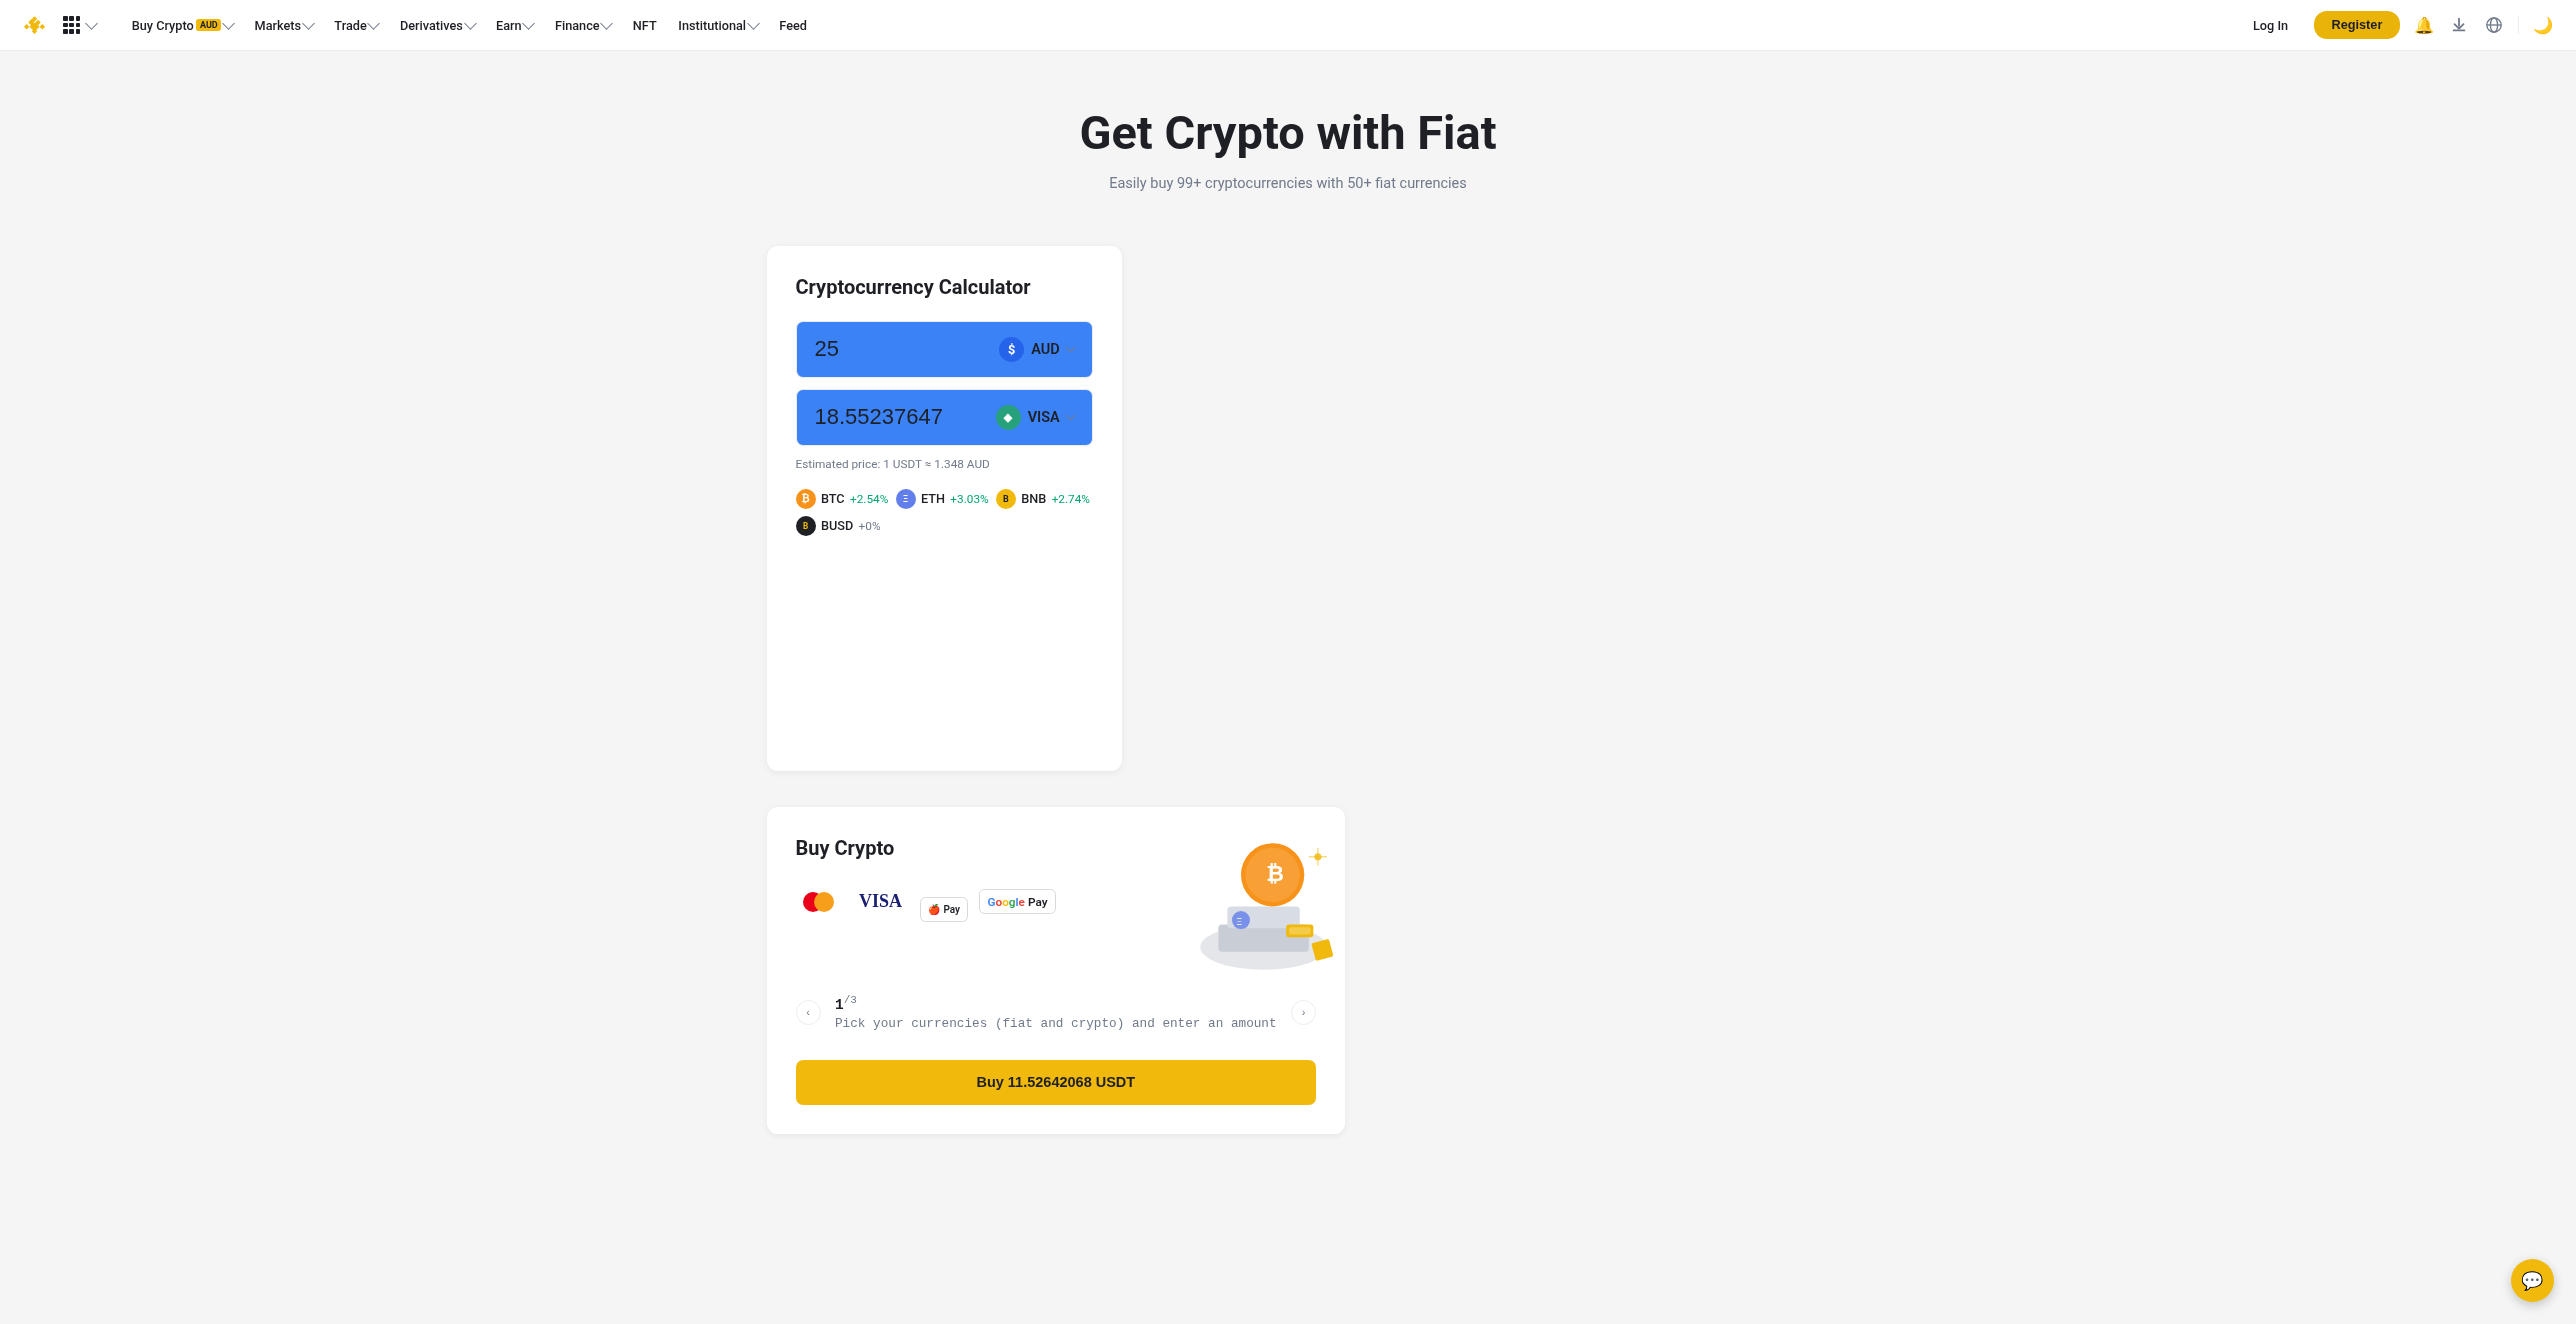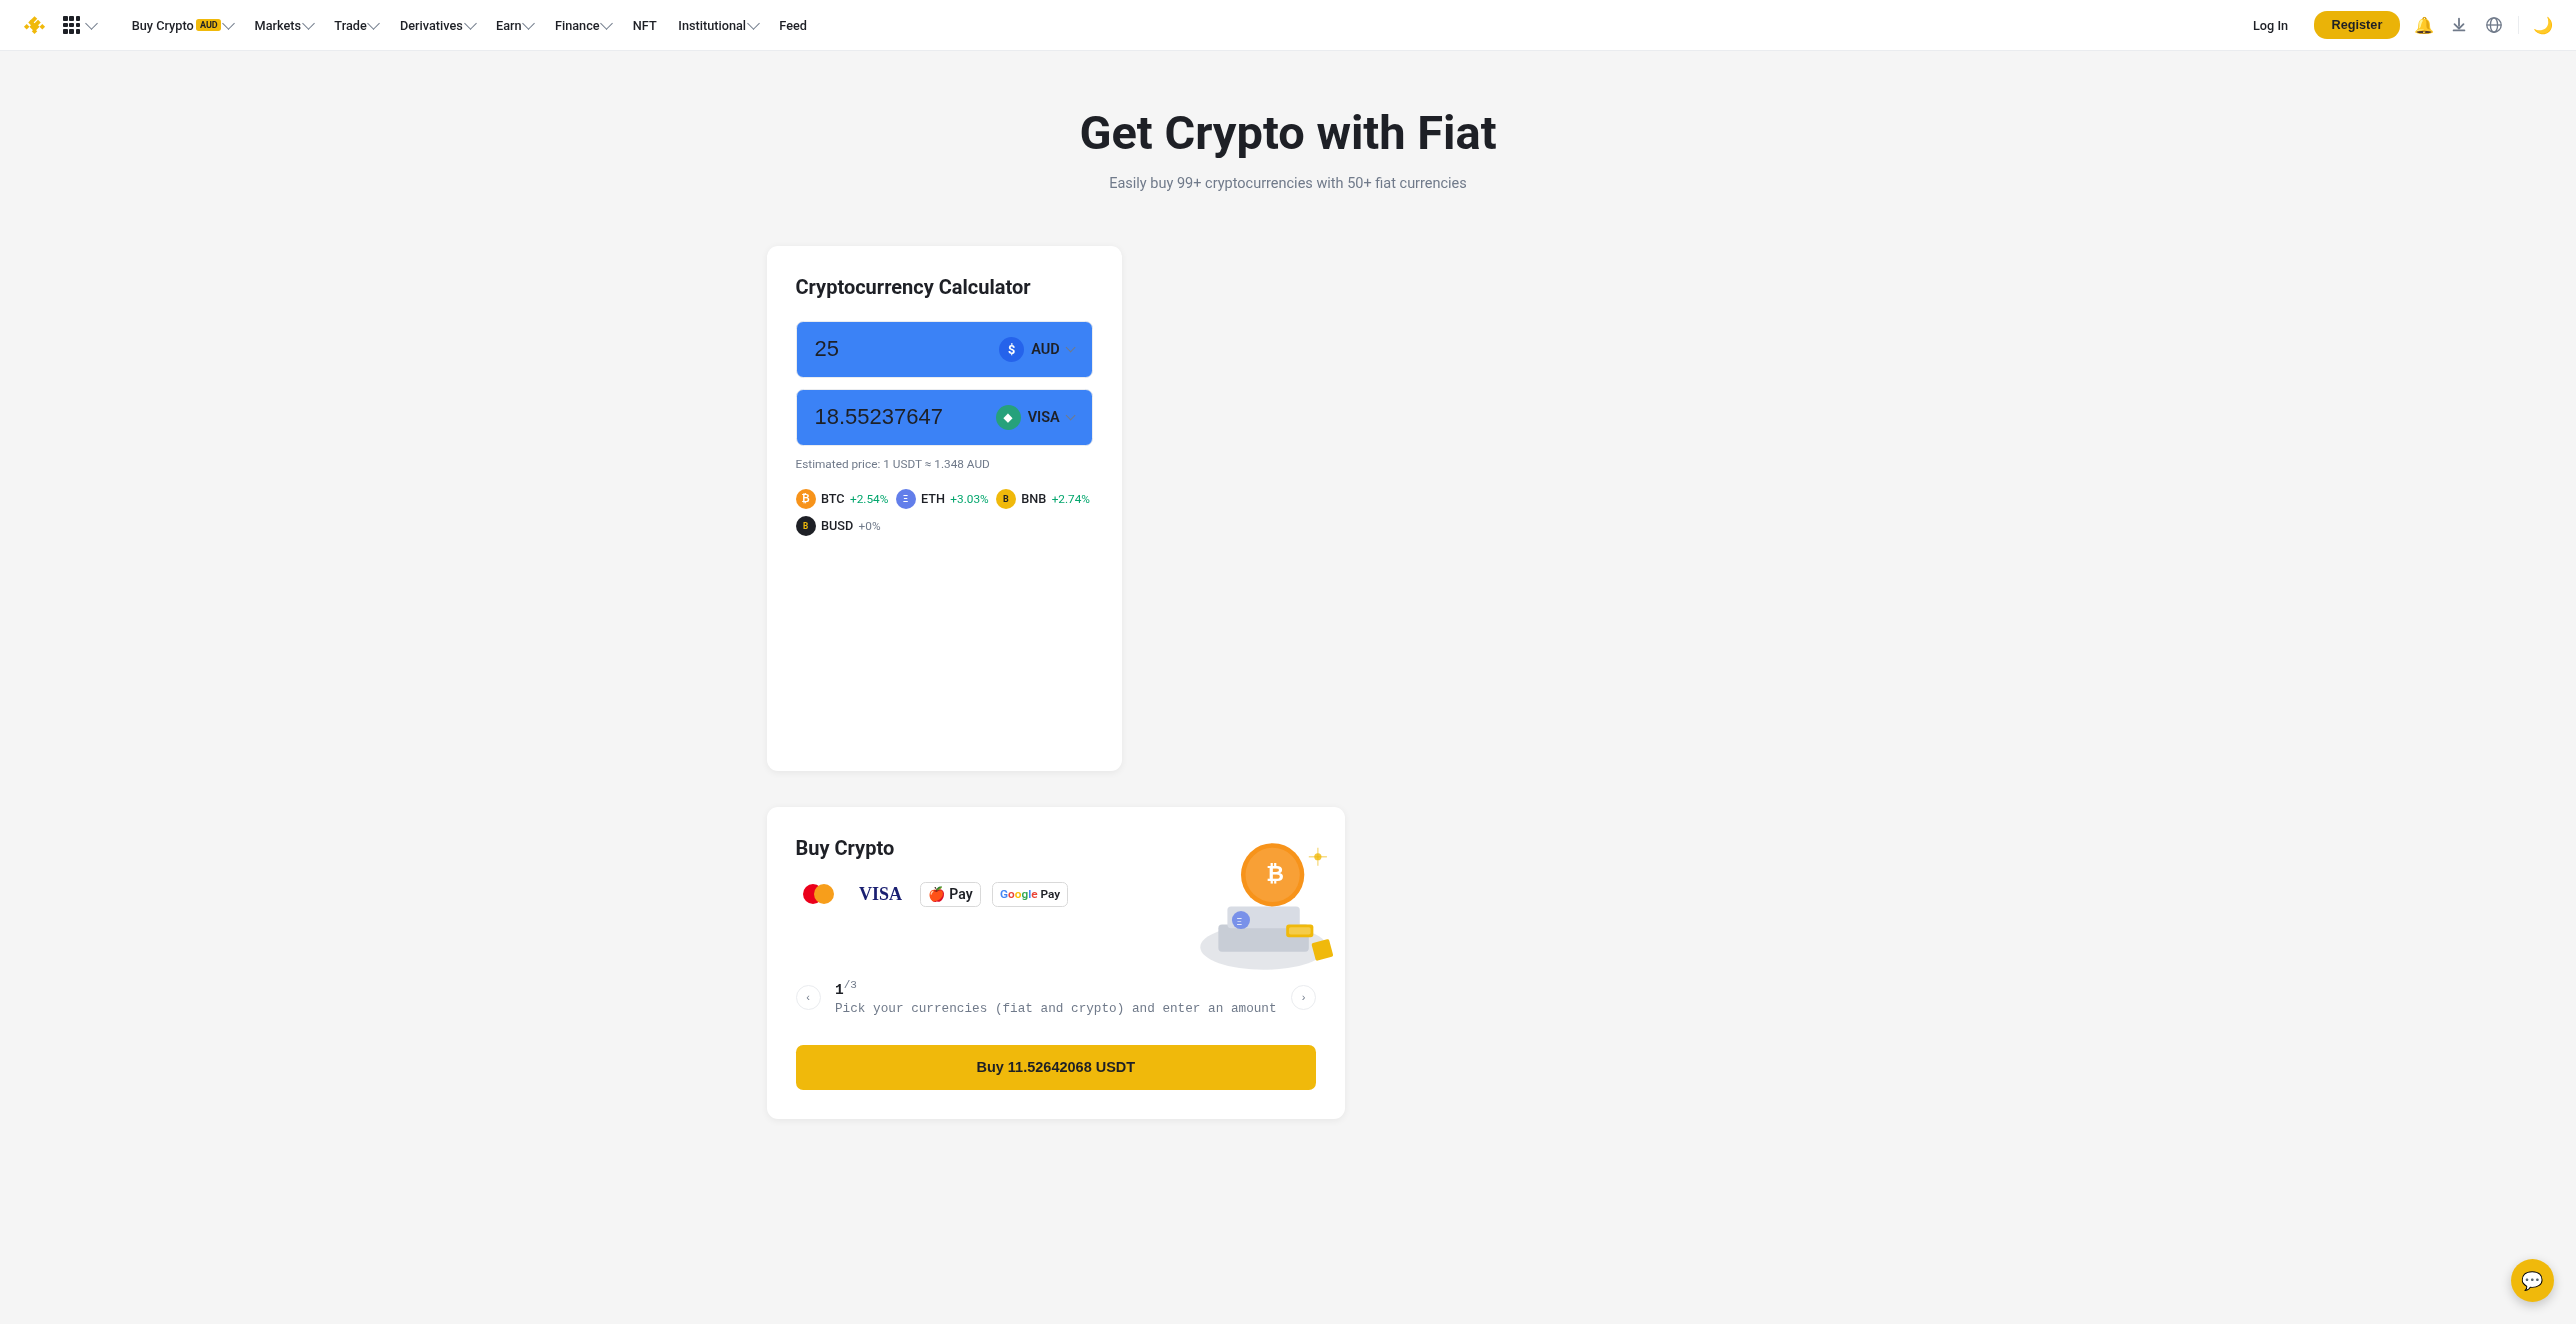--- a/index.html
+++ b/index.html
@@ -292,23 +292,24 @@
     .visa-icon {
       font-size: 18px;
       font-weight: 700;
       color: #1a1f71;
       font-family: serif;
     }
     .applepay-box {
       border: 0.9px solid #d9d9d9;
       border-radius: 5.4px;
       padding: 2.7px 7.2px;
-      font-size: 14px;
+      font-size: 10px;
       font-weight: 600;
       color: #1e2026;
+      margin-top: 15px;
     }
     .gpay-box {
       border: 0.9px solid #d9d9d9;
       border-radius: 5.4px;
       padding: 2.7px 7.2px;
       font-size: 11.8px;
       font-weight: 600;
       color: #1e2026;
     }
     .gpay-g { color: #4285f4; }

